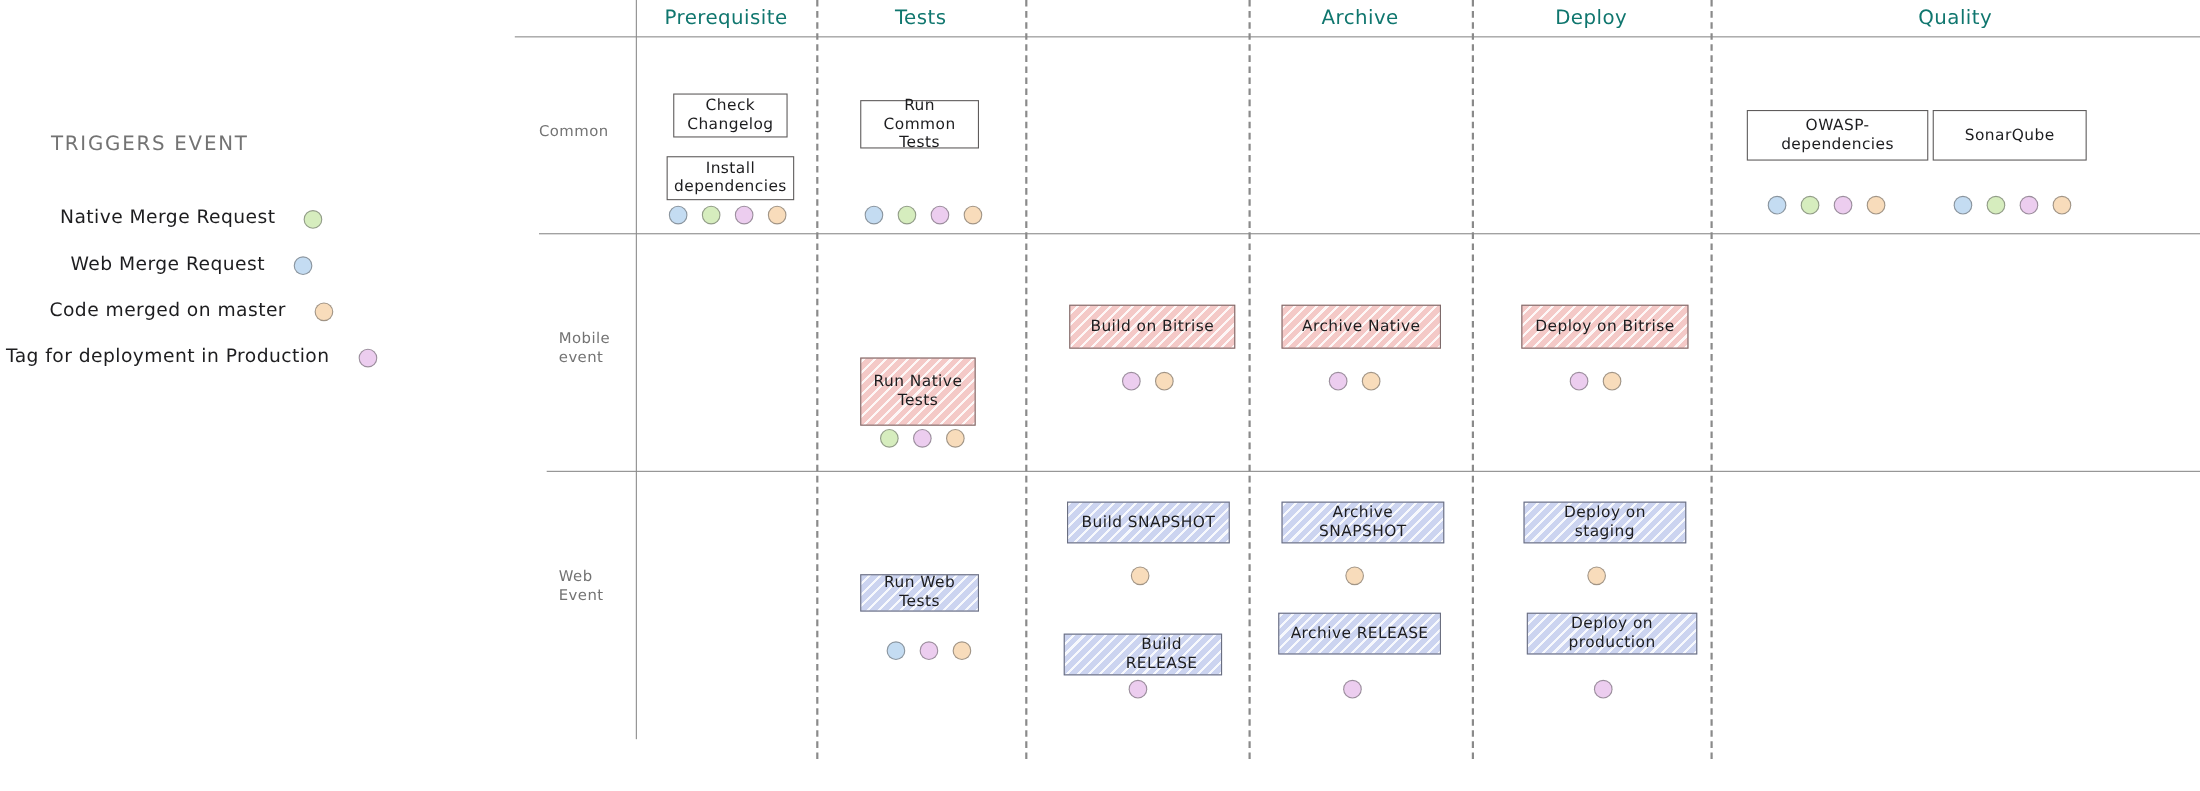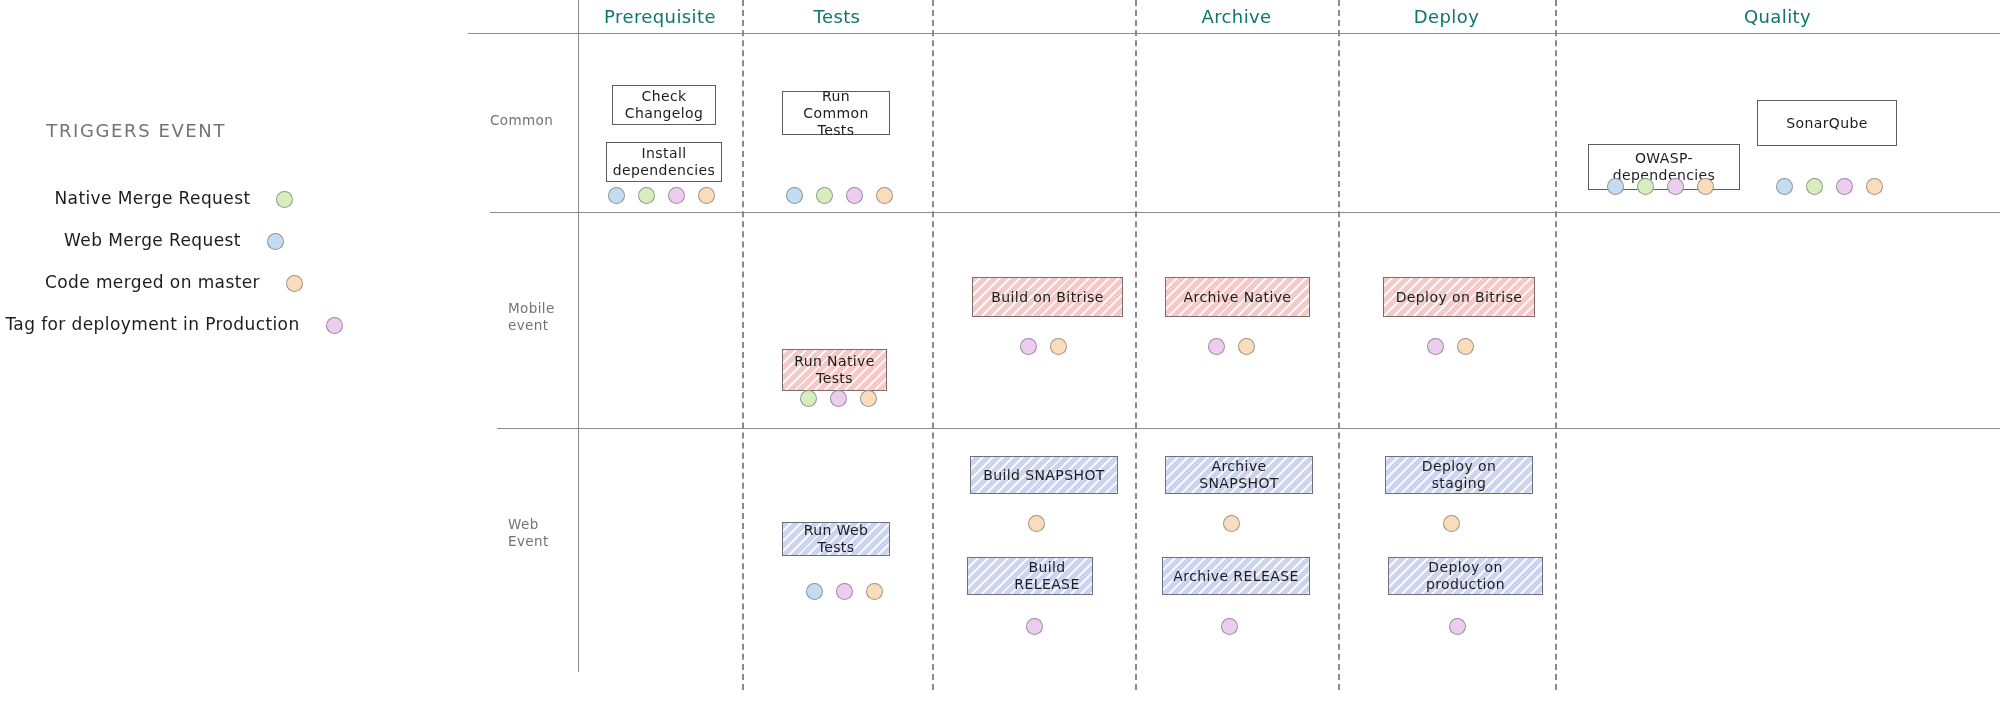--- a/index.html
+++ b/index.html
@@ -248,39 +248,39 @@
     <div class="node plain hand" style="left:782px; top:91px; width:108px; height:44px;">Run Common
 Tests</div>
 
     <div class="dot-group" style="left:786px; top:187px;">
       <span class="dot blue"></span>
       <span class="dot green"></span>
       <span class="dot purple"></span>
       <span class="dot orange"></span>
     </div>
 
-    <div class="node plain hand" style="left:1588px; top:100px; width:152px; height:46px;margin-top:44px;">OWASP-dependencies</div>
+    <div class="node plain hand" style="left:1588px; top:100px; width:165px; height:46px;">OWASP-dependencies</div>
 
     <div class="dot-group" style="left:1607px; top:178px;">
       <span class="dot blue"></span>
       <span class="dot green"></span>
       <span class="dot purple"></span>
       <span class="dot orange"></span>
     </div>
 
     <div class="node plain hand" style="left:1757px; top:100px; width:140px; height:46px;">SonarQube</div>
 
     <div class="dot-group" style="left:1776px; top:178px;">
       <span class="dot blue"></span>
       <span class="dot green"></span>
       <span class="dot purple"></span>
       <span class="dot orange"></span>
     </div>
 
-    <div class="node pink hand" style="left:782px; top:325px; width:105px; height:42px;margin-top:24px;">Run Native
+    <div class="node pink hand" style="left:782px; top:325px; width:105px; height:62px;">Run Native
 Tests</div>
 
     <div class="dot-group" style="left:800px; top:390px;">
       <span class="dot green"></span>
       <span class="dot purple"></span>
       <span class="dot orange"></span>
     </div>
 
     <div class="node pink hand" style="left:972px; top:277px; width:151px; height:40px;">Build on Bitrise</div>
 
@@ -322,21 +322,21 @@
     <div class="dot-group" style="left:1223px; top:515px;">
       <span class="dot orange"></span>
     </div>
 
     <div class="node lav hand" style="left:1385px; top:456px; width:148px; height:38px;">Deploy on staging</div>
 
     <div class="dot-group" style="left:1443px; top:515px;">
       <span class="dot orange"></span>
     </div>
 
-    <div class="node lav hand" style="left:967px; top:557px; width:126px; height:38px;padding-left:40px;">Build RELEASE</div>
+    <div class="node lav hand" style="left:967px; top:576px; width:144px; height:38px;padding-left:40px;">Build RELEASE</div>
 
     <div class="dot-group" style="left:1026px; top:618px;">
       <span class="dot purple"></span>
     </div>
 
     <div class="node lav hand" style="left:1162px; top:557px; width:148px; height:38px;">Archive RELEASE</div>
 
     <div class="dot-group" style="left:1221px; top:618px;">
       <span class="dot purple"></span>
     </div>

